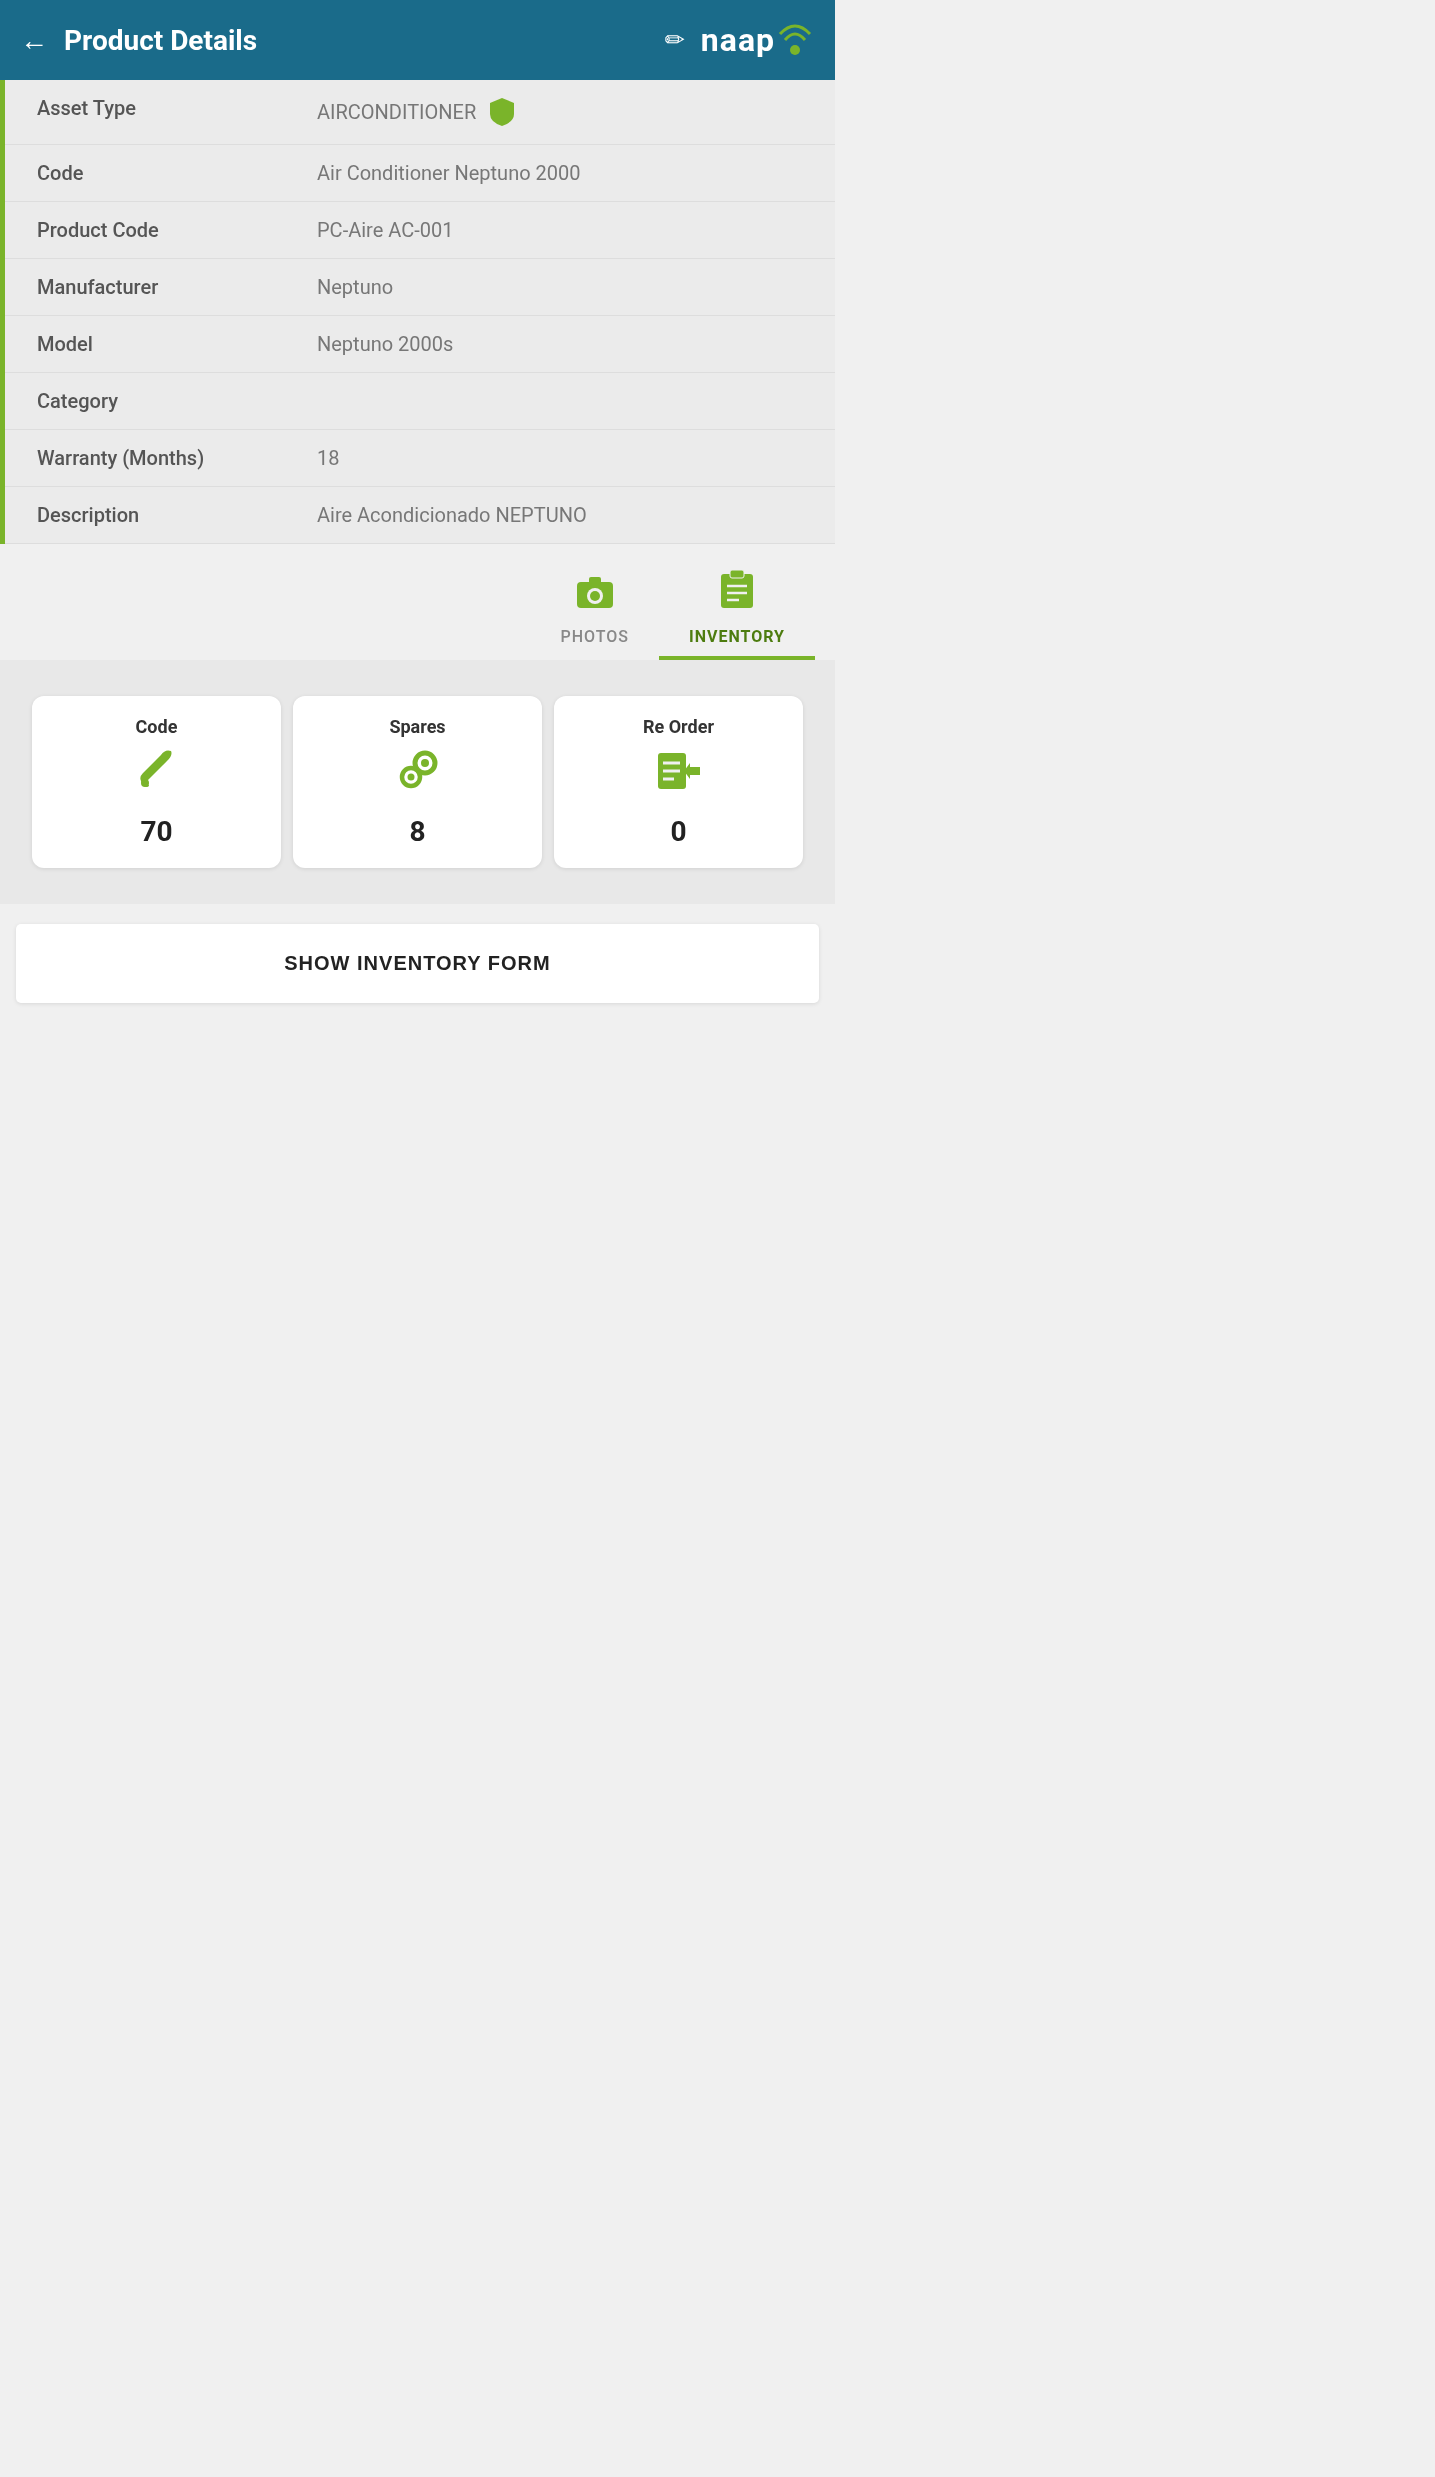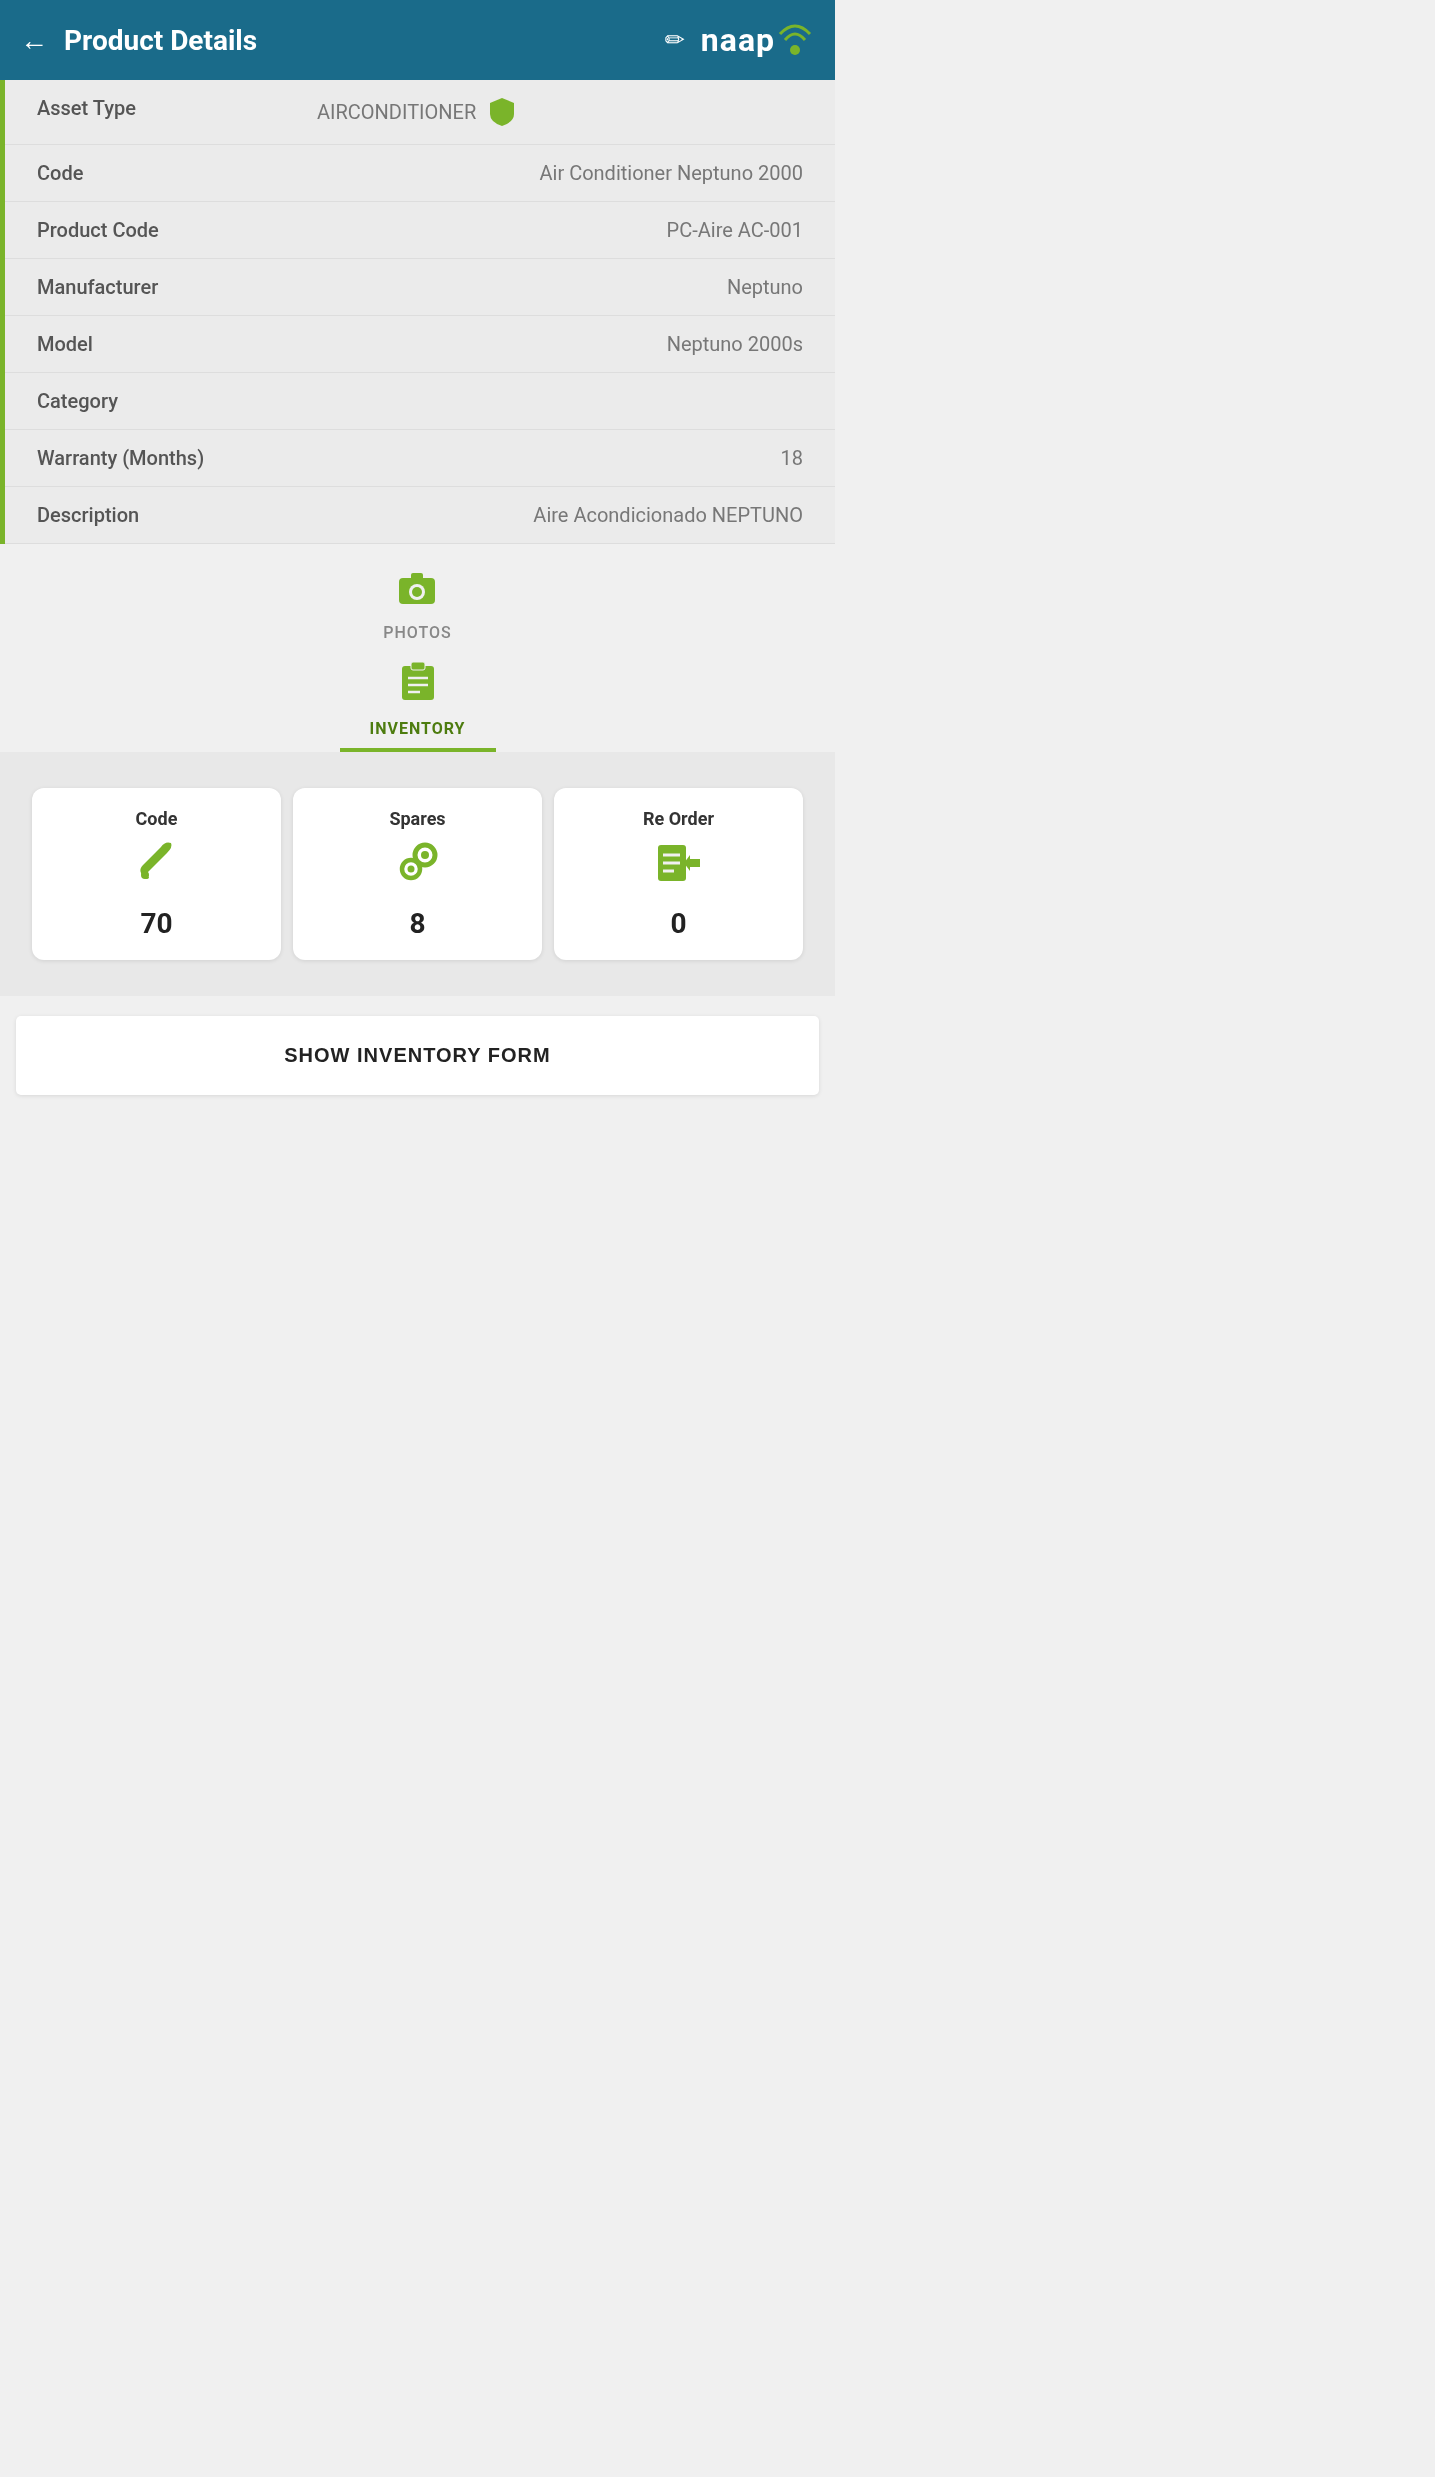--- a/index.html
+++ b/index.html
@@ -70,43 +70,41 @@
       color: #555;
       font-size: 20px;
       font-weight: 500;
       min-width: 280px;
       flex-shrink: 0;
     }
     .detail-value {
       color: #777;
       font-size: 20px;
       flex: 1;
-      text-align: right;
     }
     .detail-value-with-icon {
       display: flex;
       align-items: center;
       gap: 12px;
     }
     .shield-icon {
       width: 28px;
       height: 32px;
     }
 
     
     .tabs-section {
       background: #f0f0f0;
       padding: 16px 0 0 0;
     }
     .tabs-row {
       display: flex;
-      justify-content: space-between;
+      justify-content: flex-end;
       align-items: center;
       padding: 0 20px;
-      flex-direction: column;
     }
     .tab-item {
       display: flex;
       flex-direction: column;
       align-items: center;
       gap: 8px;
       padding: 10px 30px;
       cursor: pointer;
       position: relative;
     }

